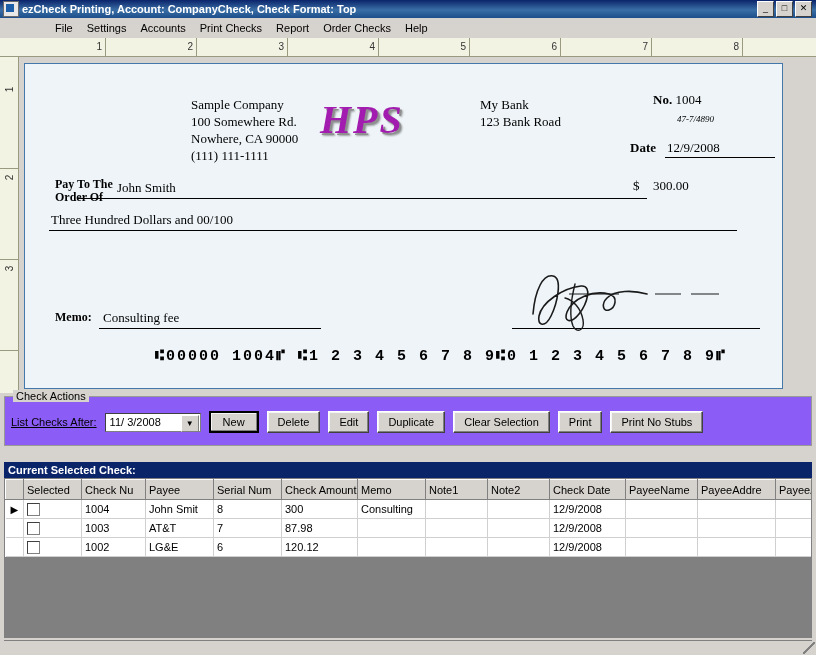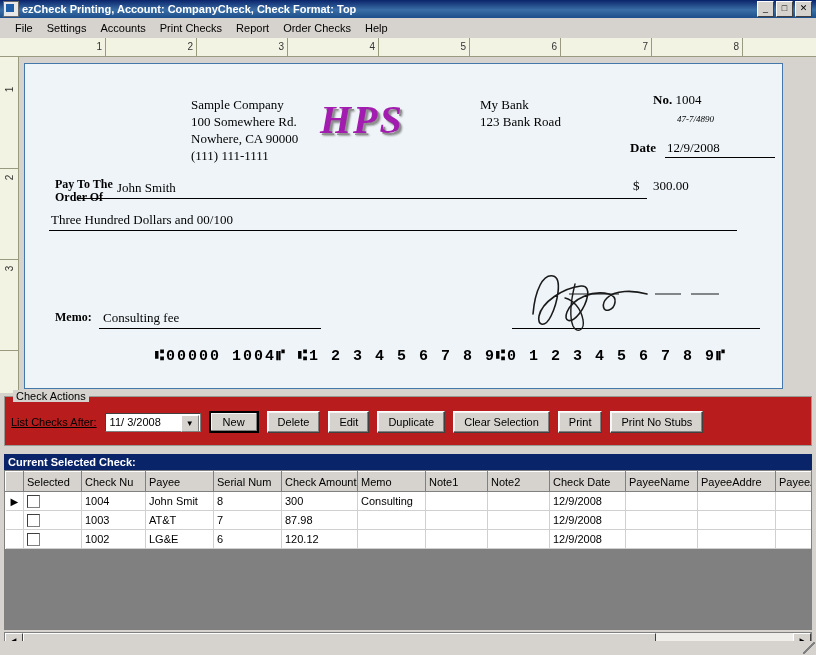--- a/index.html
+++ b/index.html
@@ -69,20 +69,21 @@
   }
 
   
   .menubar {
     height: 19px;
     background: #d6d3ce;
     display: flex;
     align-items: center;
     border-bottom: 1px solid #d6d3ce;
     padding-left: 8px;
+    margin-left: 40px;
   }
   .menu-item {
     padding: 2px 7px;
     font-size: 11px;
     color: #000;
   }
 
   
   .ruler-h {
     height: 18px;
@@ -207,25 +208,25 @@
     left: 130px; top: 284px;
     font-family: "Liberation Mono", monospace;
     font-size: 15px;
     font-weight: bold;
     letter-spacing: 2px;
   }
 
   
   .actions-group {
     position: relative;
-    margin: 3px 4px 8px 4px;
+    margin: 3px 4px 16px 4px;
     border: 1px solid #9a9a94;
     border-top: 1px solid #9a9a94;
     height: 48px;
-    background: #b91c1c;
+    background: #8b5cf6;
   }
   .group-legend {
     position: absolute;
     top: -7px; left: 8px;
     background: #d6d3ce;
     padding: 0 3px;
     font-size: 11px;
   }
   .actions-row {
     display: flex;

